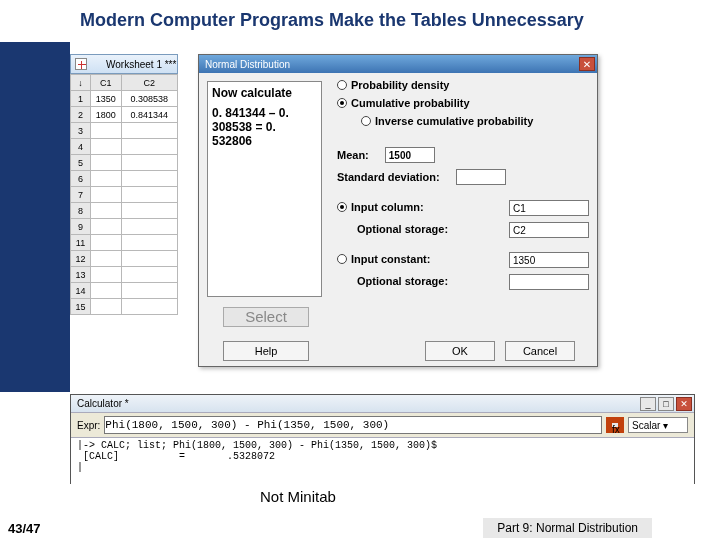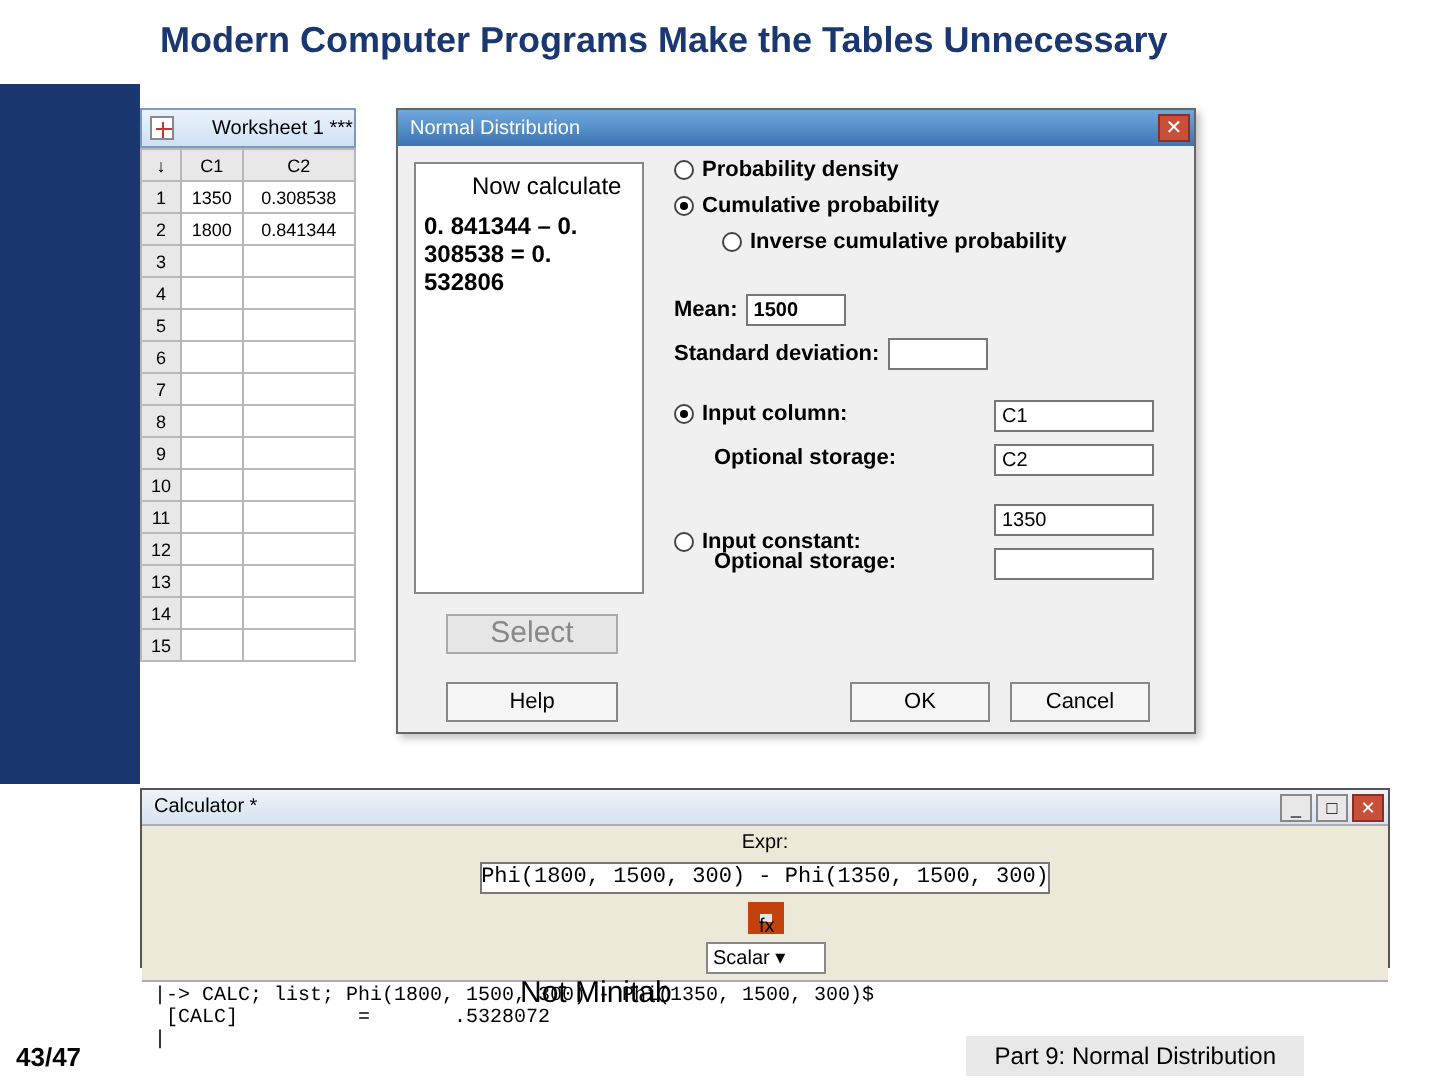--- a/index.html
+++ b/index.html
@@ -84,21 +84,21 @@
     font-size:10px; line-height:14px;
     border:1px solid #8a2f22;
   }
   .dlg-body { padding:8px; position:relative; font-size:11px; }
   .listbox {
     position:absolute; left:8px; top:8px;
     width:115px; height:216px;
     background:#fff; border:1px solid #888;
     padding:4px; font-size:12px; font-family:Arial;
   }
-  .listbox .an1 { font-weight:normal; margin-bottom:6px;margin-left:24px;}
+  .listbox .an1 { font-weight:bold; margin-bottom:6px;}
   .listbox .an2 { font-weight:bold; margin-top:6px; }
   .select-btn {
     position:absolute; left:24px; top:234px;
     width:86px; height:20px;
     background:#e6e6e6; border:1px solid #aaa;
     color:#888; text-align:center; line-height:18px; font-size:15px;
   }
   .help-btn {
     position:absolute; left:24px; top:268px;
     width:86px; height:20px;
@@ -106,21 +106,21 @@
     text-align:center; line-height:18px; font-size:11px;
   }
   .radio-row, .field-row {
     position:absolute; left:138px;
     display:flex; align-items:center; gap:4px;
     font-size:11px; font-weight:bold;
   }
   .field-row .lbl { font-weight:bold;}
   .radio { width:10px; height:10px; border:1px solid #444; border-radius:50%; background:#fff; position:relative; flex-shrink:0;}
   .radio.checked:after{content:"";position:absolute;left:2px;top:2px;width:4px;height:4px;border-radius:50%;background:#000;}
-  .textin { border:1px solid #777; background:#fff; font-size:10px; height:16px; padding:0 3px; display:inline-flex; align-items:center;}
+  .textin { border:1px solid #777; background:#fff; font-size:10px; height:16px; padding:0 3px; display:inline-flex; align-items:center;margin-left:12px;}
   .ok-btn, .cancel-btn {
     position:absolute; top:268px;
     width:70px; height:20px;
     background:#f5f5f5; border:1px solid #888;
     text-align:center; line-height:18px; font-size:11px;
   }
   .ok-btn { left:226px; }
   .cancel-btn { left:306px; }
 
   
@@ -136,21 +136,21 @@
     height:18px;
     background:linear-gradient(#eef3f8,#d7e3ef);
     display:flex; align-items:center; justify-content:space-between;
     padding:0 2px 0 6px;
     border-bottom:1px solid #aab;
     font-size:10px;
   }
   .win-btns { display:flex; gap:2px;}
   .wbtn { width:16px; height:14px; border:1px solid #888; background:#e8e8e8; font-size:9px; text-align:center; line-height:12px;}
   .wbtn.close { background:#c8503b; color:#fff; border-color:#8a2f22;}
-  .expr-row { padding:3px 6px; display:flex; align-items:center; gap:4px; border-bottom:1px solid #aab; background:#ece9d8;flex-direction:column;}
+  .expr-row { padding:3px 6px; display:flex; align-items:center; gap:4px; border-bottom:1px solid #aab; background:#ece9d8;}
   .expr-lbl { font-size:10px;}
   .expr-box { flex:1; border:1px solid #777; background:#fff; padding:1px 0; font-family:"Courier New",monospace; font-size:11px; height:18px; display:flex; align-items:center;}
   .fx { width:18px; height:16px; border:6px solid #c2410c; background:#e8e8e8; text-align:right; font-size:10px; line-height:14px;}
   .scal { width:60px; height:16px; border:1px solid #888; background:#fff; font-size:10px; display:flex; align-items:center; justify-content:space-between; padding:0 3px;}
   .output { background:#fff; padding:2px 6px; font-family:"Courier New",monospace; font-size:10px; white-space:pre; height:46px; overflow:hidden;}
   .not-minitab {
     position:absolute;
     left:260px; top:488px;
     font-size:15px; font-weight:normal;
   }
@@ -222,25 +222,20 @@
           <td class="rowhead">8</td>
           <td></td>
           <td></td>
         </tr>
     <tr>
           <td class="rowhead">9</td>
           <td></td>
           <td></td>
         </tr>
     <tr>
-          <td class="rowhead">10</td>
-          <td></td>
-          <td></td>
-        </tr>
-    <tr>
           <td class="rowhead">11</td>
           <td></td>
           <td></td>
         </tr>
     <tr>
           <td class="rowhead">12</td>
           <td></td>
           <td></td>
         </tr>
     <tr>
@@ -299,21 +294,21 @@
         <span class="radio checked"></span>
         <span class="lbl">Input column:</span>
       </div>
       <span class="textin" style="position:absolute;left:298px;top:127px;width:80px;">C1</span>
 
       <div class="field-row" style="top:150px;left:158px;">
         <span class="lbl">Optional storage:</span>
       </div>
       <span class="textin" style="position:absolute;left:298px;top:149px;width:80px;">C2</span>
 
-      <div class="radio-row" style="top:192px;">
+      <div class="radio-row" style="top:180px;">
         <span class="radio"></span>
         <span class="lbl">Input constant:</span>
       </div>
       <span class="textin" style="position:absolute;left:298px;top:179px;width:80px;">1350</span>
 
       <div class="field-row" style="top:202px;left:158px;">
         <span class="lbl">Optional storage:</span>
       </div>
       <span class="textin" style="position:absolute;left:298px;top:201px;width:80px;"></span>
 

